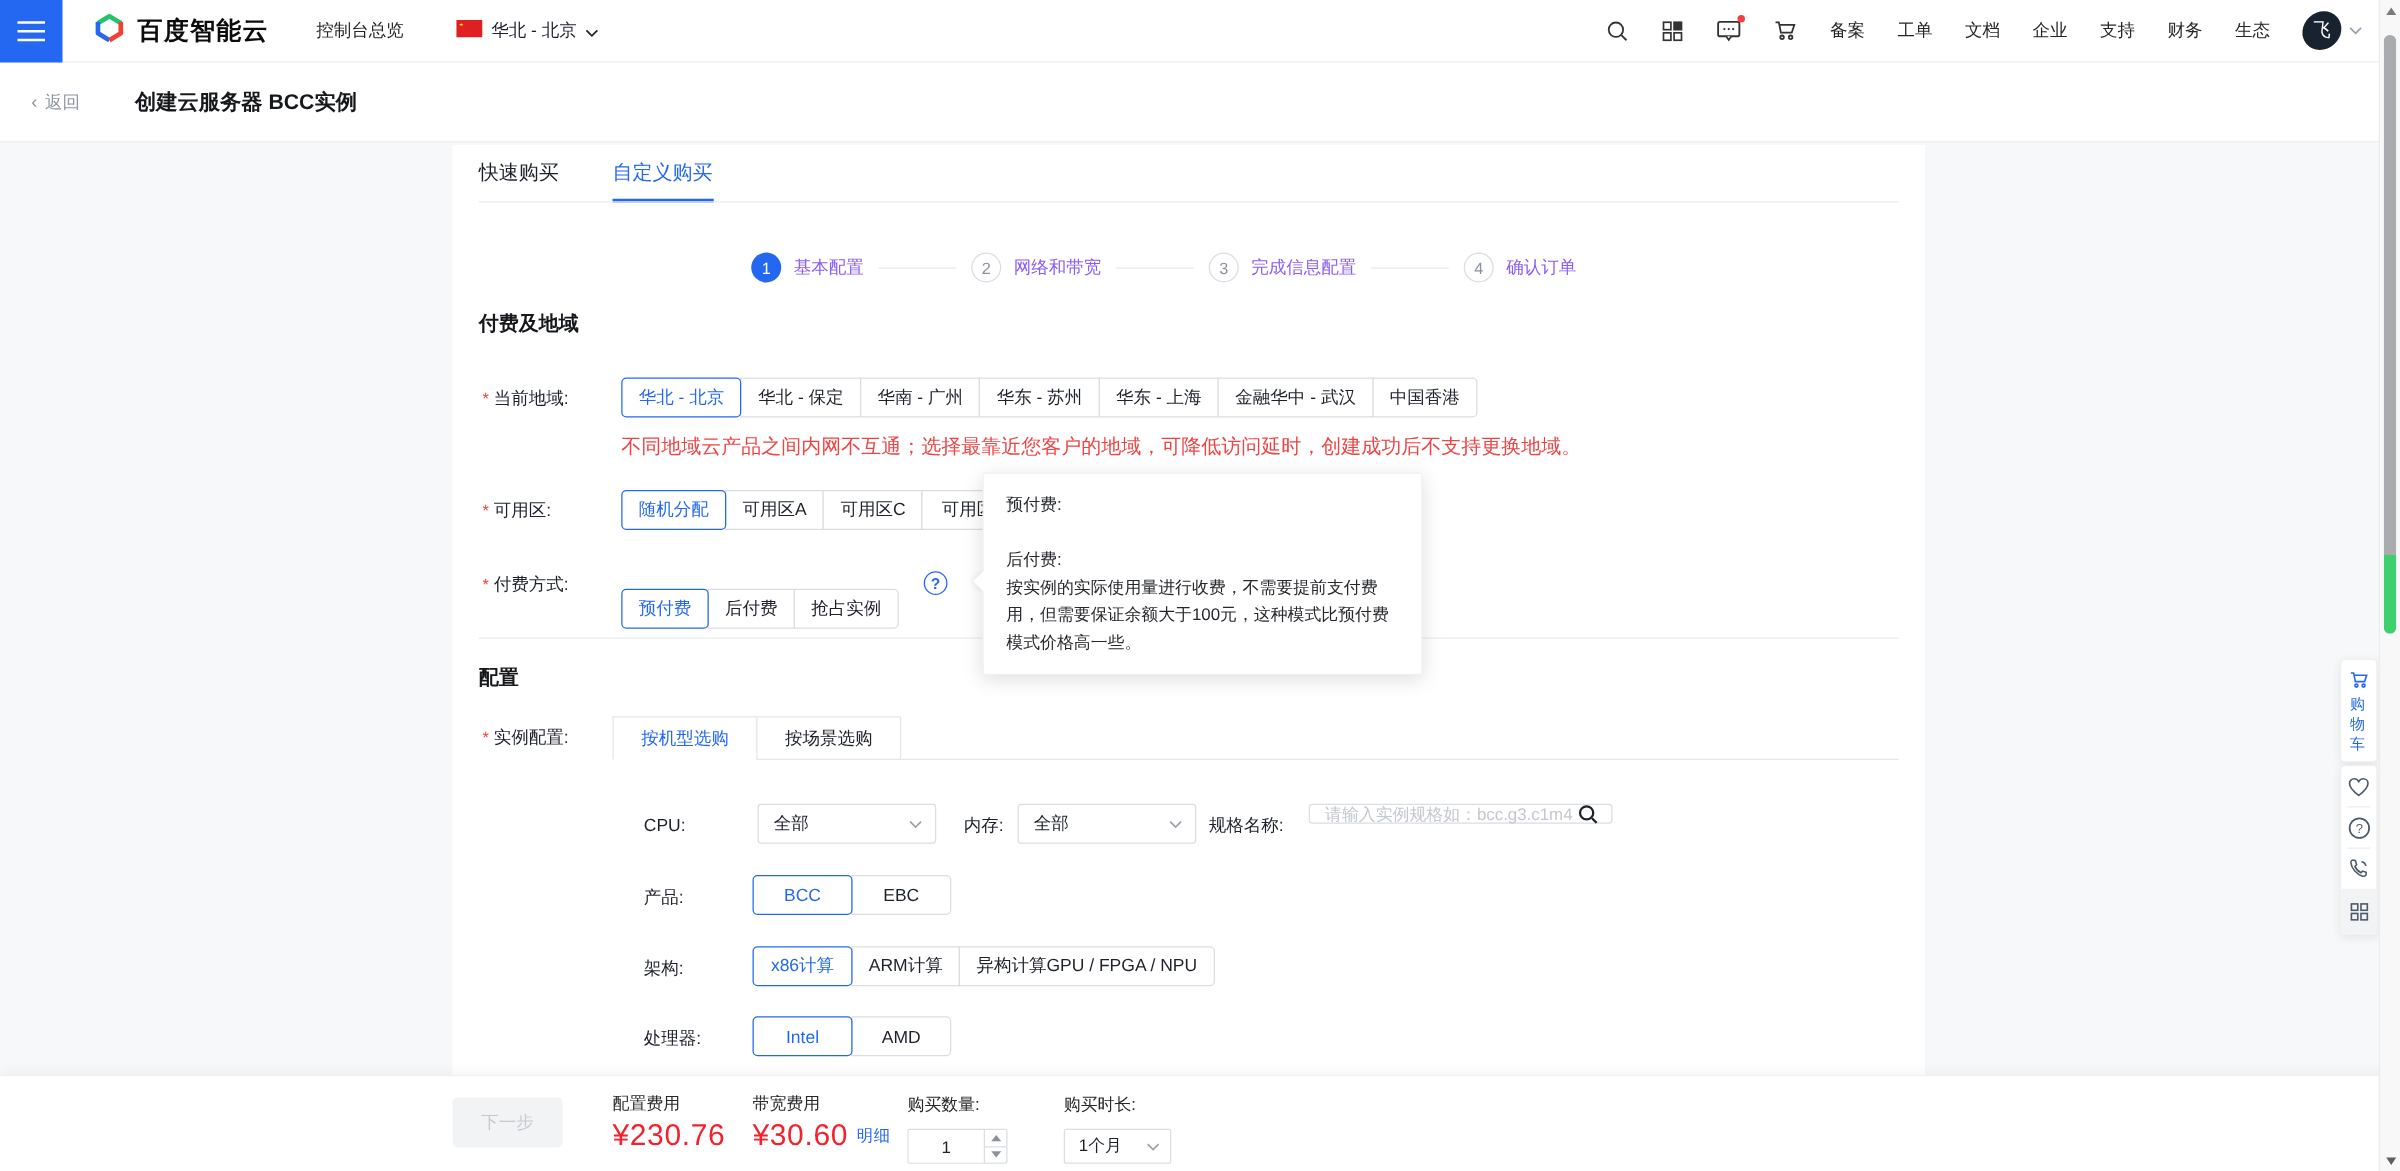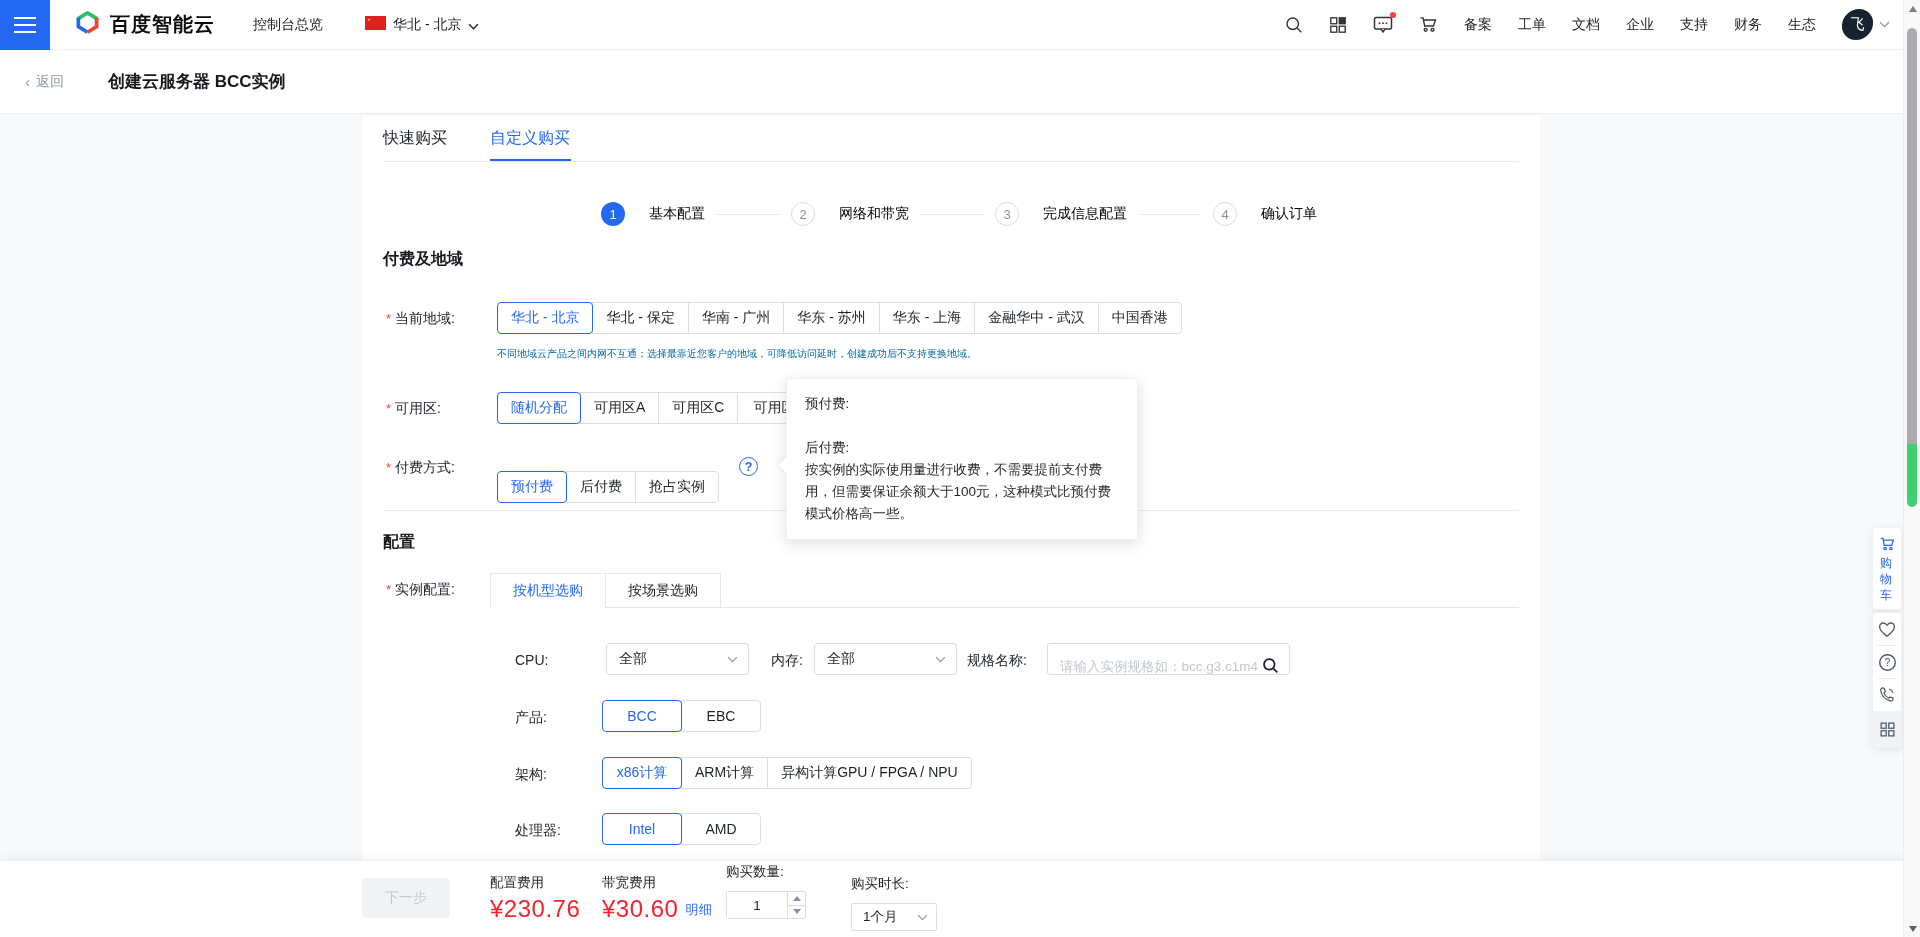--- a/index.html
+++ b/index.html
@@ -32,65 +32,65 @@
   .card { position:absolute; left:362px; top:116px; width:1178px; height:744px; background:#fff; }
   .buy-tab { font-size:16px; color:#1d2129; cursor:pointer; }
   .buy-tab.active { color:#2468F2; }
   .tab-underline { position:absolute; left:128px; top:43px; width:81px; height:3px; background:#2468F2; }
   .card-divider { position:absolute; left:21px; right:21px; height:1px; background:#e9ebef; }
 
   .steps { position:absolute; left:239px; top:86px; display:flex; align-items:center; }
   .step-circle { width:24px; height:24px; border-radius:50%; display:flex; align-items:center; justify-content:center; font-size:13px; }
   .step-circle.on { background:#2468F2; color:#fff; }
   .step-circle.off { background:#fff; border:1px solid #d8dce3; color:#8b919c; }
-  .step-label { margin-left:24px; font-size:14px; color:#000000; white-space:nowrap; }
+  .step-label { margin-left:10px; font-size:14px; color:#8b5cf6; white-space:nowrap; }
   .step-line { width:62px; height:1px; background:#e6e8ec; margin:0 12px; }
 
   .sec-title { position:absolute; left:21px; font-size:16px; font-weight:700; color:#16181c; }
   .row-label { position:absolute; left:24px; font-size:14px; color:#1d2129; white-space:nowrap; }
   .req { color:#f53f3f; margin-right:4px; font-size:13px; }
 
   .btn-group { position:absolute; left:135px; display:flex; }
   .gbtn { height:32px; background:#fff; border:1px solid #dadde3; margin-left:-1px; padding:0 13px; font-size:14px; color:#1d2129; display:flex; align-items:center; justify-content:center; cursor:pointer; position:relative; white-space:nowrap; }
   .gbtn:first-child { margin-left:0; border-radius:4px 0 0 4px; }
   .gbtn:last-child { border-radius:0 4px 4px 0; }
   .gbtn.sel { border:1px solid #2468F2; color:#2468F2; z-index:2; border-radius:4px; }
-  .hint { position:absolute; left:135px; font-size:10px; color:#0369a1; }
+  .hint { position:absolute; left:135px; font-size:16px; color:#ef4444; }
 
   .qmark { position:absolute; left:377px; width:19px; height:19px; border-radius:50%; border:1.5px solid #2468F2; color:#2468F2; font-size:12.5px; font-weight:700; display:flex; align-items:center; justify-content:center; cursor:pointer; }
 
   
   .tooltip { position:absolute; left:786px; top:378px; width:352px; background:#fff; border:1px solid #f0f1f3; box-shadow:0 4px 16px rgba(0,0,0,.13); border-radius:2px; padding:14px 18px; z-index:50; font-size:13.5px; line-height:22px; color:#26282c; }
   .tooltip .tt-gap { height:22px; }
   .tooltip-arrow { position:absolute; left:-6px; top:80px; width:12px; height:12px; background:#fff; transform:rotate(45deg); box-shadow:-2px 2px 4px rgba(0,0,0,.05); }
 
   
   .inst-tabline { position:absolute; left:128px; right:21px; top:491px; height:1px; background:#e5e6eb; }
   .inst-tabs { position:absolute; left:128px; top:457px; display:flex; z-index:3; }
   .inst-tab { height:35px; padding:0 22px; background:#fff; border:1px solid #e5e6eb; display:flex; align-items:center; font-size:14px; color:#1d2129; cursor:pointer; }
   .inst-tab.active { color:#2468F2; border-bottom:1px solid #fff; }
   .inst-tab + .inst-tab { margin-left:-1px; }
 
   .inner-label { position:absolute; left:153px; font-size:14px; color:#1d2129; white-space:nowrap; }
   .dropdown { position:absolute; height:32px; border:1px solid #dadde3; border-radius:3px; background:#fff; display:flex; align-items:center; padding:0 10px 0 12px; font-size:14px; color:#1d2129; cursor:pointer; }
   .dropdown .dd-val { flex:1; }
-  .spec-input { position:absolute; left:685px; width:243px; height:32px; border:1px solid #dadde3; border-radius:3px; background:#fff; display:flex; align-items:flex-end; padding:0 10px 0 12px; }
+  .spec-input { position:absolute; left:685px; width:243px; height:16px; border:1px solid #dadde3; border-radius:3px; background:#fff; display:flex; align-items:center; padding:0 10px 0 12px; }
   .spec-input input { border:none; outline:none; flex:1; font-size:13.5px; color:#1d2129; font-family:inherit; background:transparent; }
   .spec-input input::placeholder { color:#c3c7ce; }
   .cfg-group { position:absolute; left:240px; display:flex; }
   .cfg-group .gbtn { min-width:80px; }
 
   
   .footer { position:absolute; left:0; top:860px; width:1920px; height:77px; background:#fff; border-top:1px solid #f0f1f3; box-shadow:0 -3px 8px rgba(0,0,0,.04); z-index:40; }
   .next-btn { position:absolute; left:362px; top:17px; width:88px; height:40px; background:#f2f3f5; color:#c4c9d1; border:none; border-radius:4px; font-size:14px; font-family:inherit; cursor:not-allowed; }
   .fee { position:absolute; top:13px; }
   .fee-label { font-size:13.5px; color:#26282c; }
   .fee-val { margin-top:3px; font-size:24px; color:#f5222d; letter-spacing:0.5px; }
   .detail-link { font-size:13px; color:#2468F2; margin-left:7px; cursor:pointer; vertical-align:3px; }
-  .qty { position:absolute; left:726px; top:2px; }
+  .qty { position:absolute; left:726px; top:14px; }
   .ctrl-label { font-size:13.5px; color:#26282c; }
   .qty-box { margin-top:10px; width:80px; height:28px; border:1px solid #dadde3; border-radius:2px; background:#fff; display:flex; }
   .qty-box input { flex:1; border:none; outline:none; text-align:center; font-size:13.5px; color:#1d2129; font-family:inherit; width:40px; }
   .stepper { width:18px; border-left:1px solid #dadde3; display:flex; flex-direction:column; }
   .step-up,.step-dn { flex:1; display:flex; align-items:center; justify-content:center; cursor:pointer; }
   .step-up { border-bottom:1px solid #dadde3; }
   .tri-up { width:0; height:0; border-left:4px solid transparent; border-right:4px solid transparent; border-bottom:5px solid #8b919c; }
   .tri-dn { width:0; height:0; border-left:4px solid transparent; border-right:4px solid transparent; border-top:5px solid #8b919c; }
   .duration { position:absolute; left:851px; top:14px; }
   .dur-box { margin-top:10px; width:86px; height:28px; border:1px solid #dadde3; border-radius:2px; background:#fff; display:flex; align-items:center; padding:0 8px 0 11px; font-size:13.5px; cursor:pointer; }

